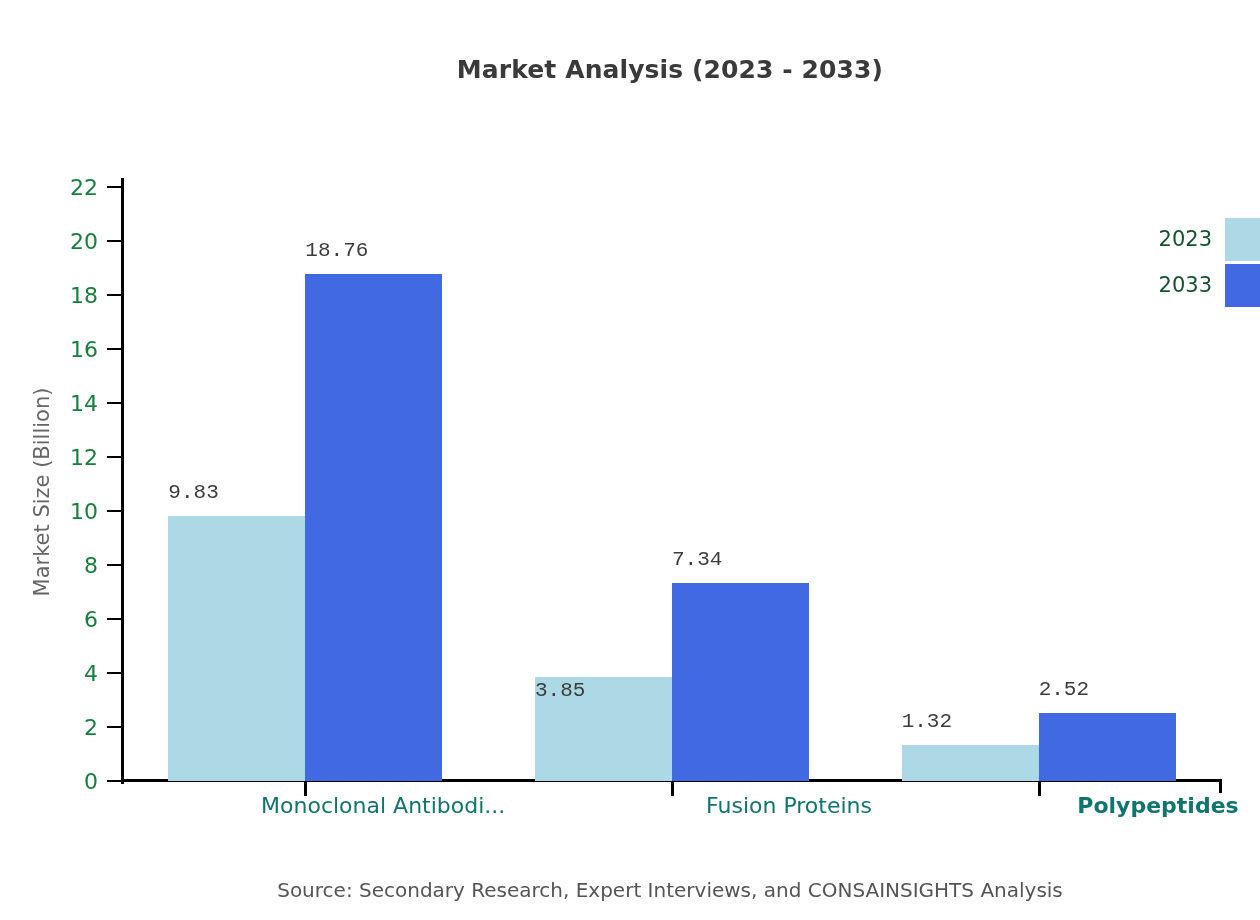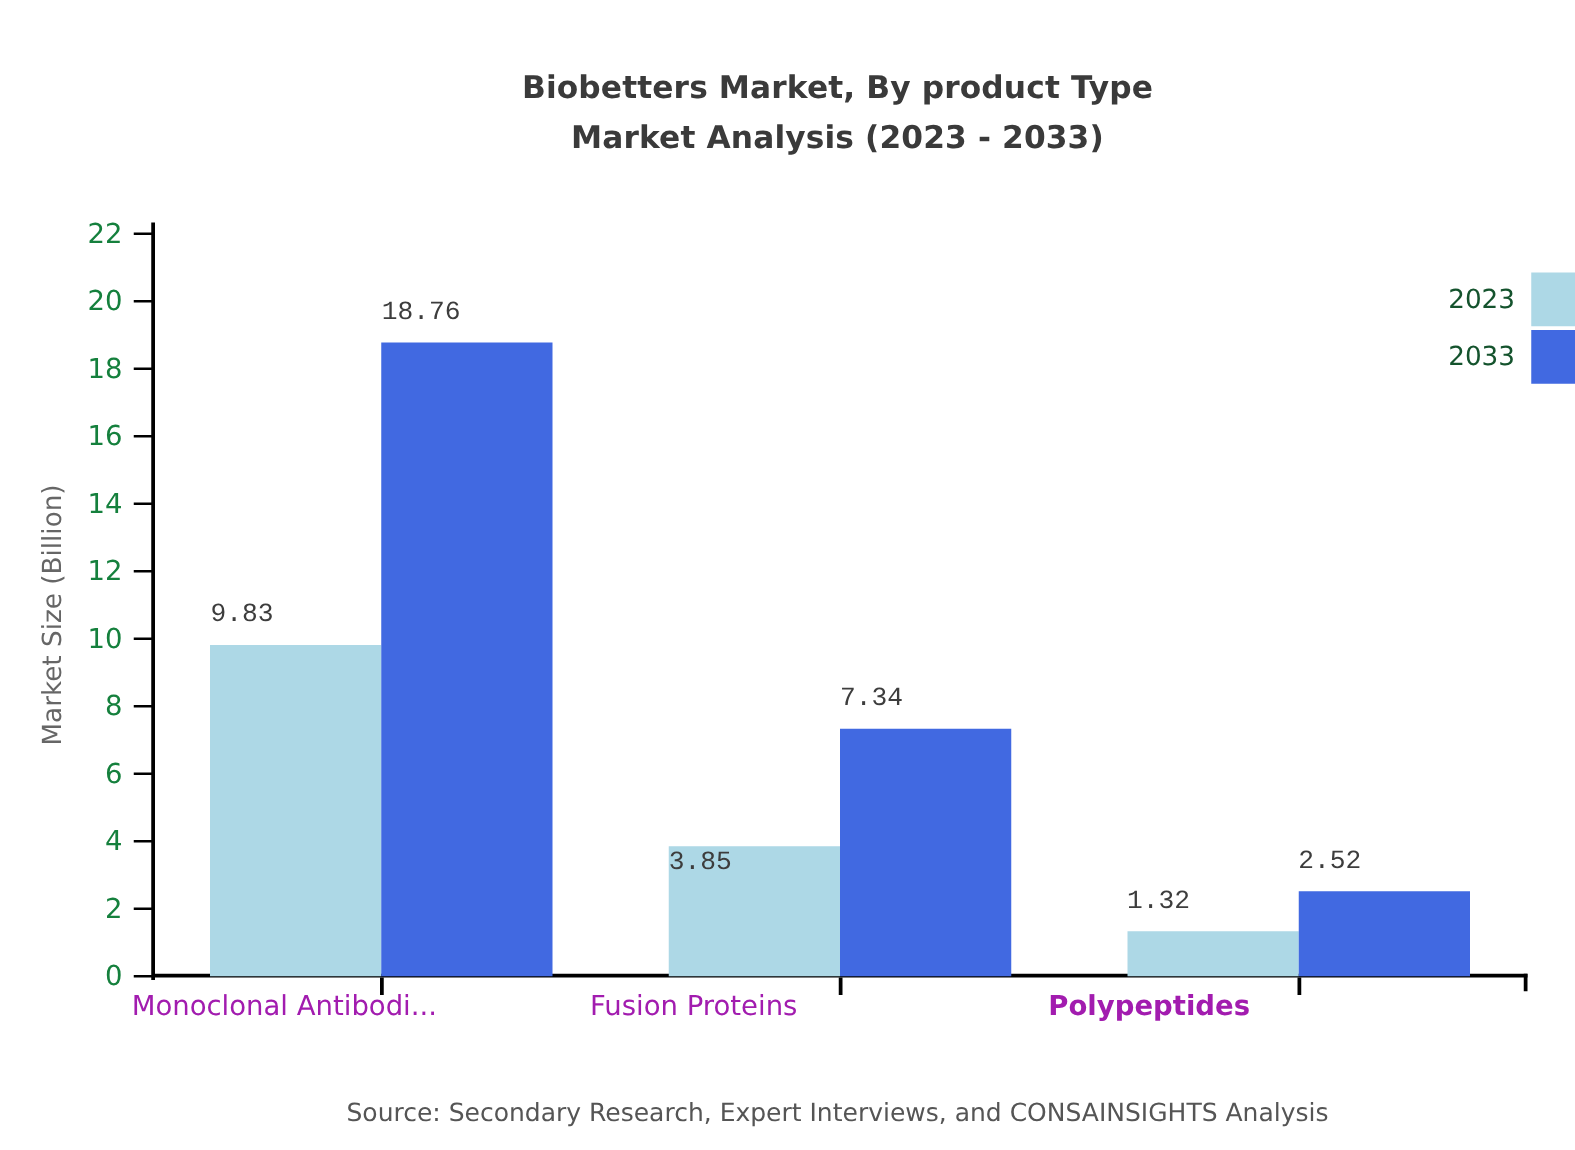--- a/index.html
+++ b/index.html
@@ -111,22 +111,22 @@
     position: absolute;
     top: 782px;
     width: 3px;
     height: 14px;
     background: #000000;
   }
   .x-tick-label {
     position: absolute;
     top: 793px;
     font-size: 22px;
-    color: #a21caf;
-    text-align: left;
+    color: #0f766e;
+    text-align: right;
     white-space: nowrap;
   }
 
   
   .bar {
     position: absolute;
     bottom: 0;
   }
   .bar-label {
     position: absolute;
@@ -176,21 +176,20 @@
     color: #555555;
     white-space: nowrap;
   }
 </style>
 </head>
 <body>
 
 <div id="figure">
 
   <div id="chart-title">
-    <span>Biobetters Market, By product Type</span>
     <span class="line2">Market Analysis (2023 - 2033)</span>
   </div>
 
   <div id="y-axis-label">Market Size (Billion)</div>
 
   <div id="y-spine"></div>
   <div id="x-spine"></div>
   <div id="x-spine-end"></div>
 
   <div id="y-axis-ticks">

